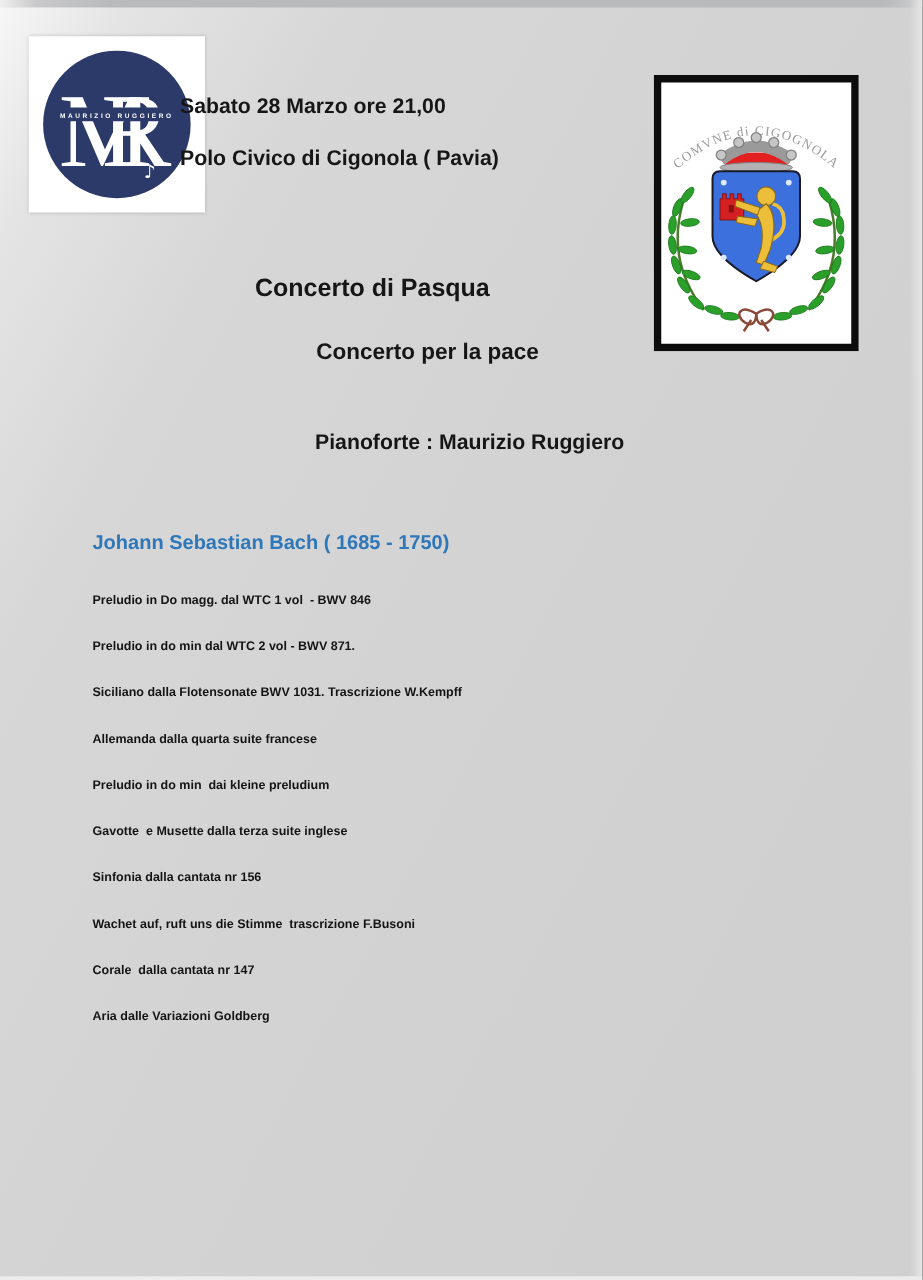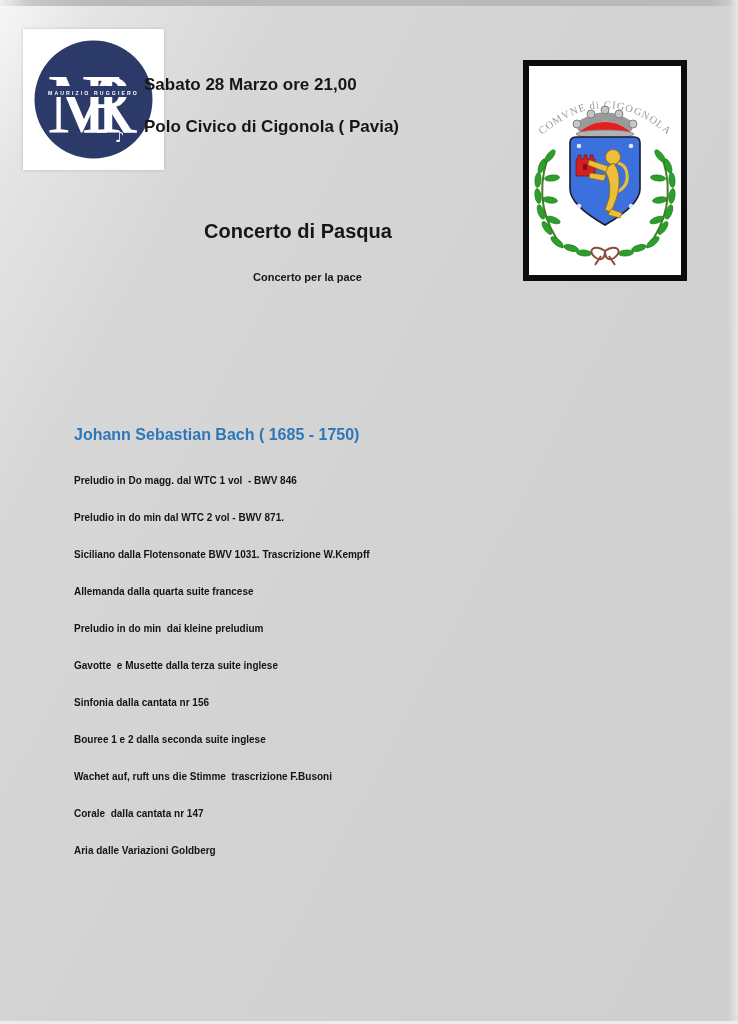--- a/index.html
+++ b/index.html
@@ -21,21 +21,21 @@
   .logo{position:absolute;left:23px;top:29px;width:141px;height:141px;background:#fff;
     box-shadow:0 0 3px rgba(0,0,0,.18);}
   .crest{position:absolute;left:523px;top:60px;width:164px;height:221px;}
 
   .hdr{position:absolute;left:144px;width:400px;text-align:left;
     font-weight:bold;font-size:17px;line-height:20px;white-space:pre-wrap;}
   .date-line{top:75px;}
   .venue-line{top:117px;}
 
   .title{position:absolute;left:204px;top:220px;font-weight:bold;font-size:20px;white-space:pre-wrap;}
-  .subtitle{position:absolute;left:253px;top:271px;font-weight:bold;font-size:11px;white-space:pre-wrap;}
+  .subtitle{position:absolute;left:253px;top:271px;font-weight:bold;font-size:18px;white-space:pre-wrap;}
   .performer{position:absolute;left:252px;top:344px;font-weight:bold;font-size:17px;white-space:pre-wrap;}
 
   .composer{position:absolute;left:74px;top:426px;font-weight:bold;font-size:16px;
     color:#2e77b8;white-space:pre-wrap;}
 
   .program{position:absolute;left:74px;top:473px;width:620px;}
   .program p{margin:0 0 22px 0;font-weight:bold;font-size:10px;line-height:15px;
     white-space:pre-wrap;color:#141414;}
 </style>
 </head>
@@ -137,29 +137,29 @@
           <path d="M82,191 c-11,-8 -19,0 -9,7 c7,4 9,-2 9,-7 z" fill="none" stroke="#8a4a3a" stroke-width="2"></path>
           <path d="M82,191 c11,-8 19,0 9,7 c-7,4 -9,-2 -9,-7 z" fill="none" stroke="#8a4a3a" stroke-width="2"></path>
           <path d="M78,196 l-6,9 M86,196 l6,9" fill="none" stroke="#8a4a3a" stroke-width="2"></path>
         </g>
       </g>
     </svg>
   </div>
 
   <div class="title">Concerto di Pasqua</div>
   <div class="subtitle">Concerto per la pace</div>
+  <div class="performer">Pianoforte : Maurizio Ruggiero</div>
 
   <div class="composer">Johann Sebastian Bach ( 1685 - 1750)</div>
 
   <div class="program">
     <p>Preludio in Do magg. dal WTC 1 vol  - BWV 846</p>
     <p>Preludio in do min dal WTC 2 vol - BWV 871.</p>
     <p>Siciliano dalla Flotensonate BWV 1031. Trascrizione W.Kempff</p>
     <p>Allemanda dalla quarta suite francese</p>
     <p>Preludio in do min  dai kleine preludium</p>
     <p>Gavotte  e Musette dalla terza suite inglese</p>
     <p>Sinfonia dalla cantata nr 156</p>
-    <p>Bouree 1 e 2 dalla seconda suite inglese</p>
     <p>Wachet auf, ruft uns die Stimme  trascrizione F.Busoni</p>
     <p>Corale  dalla cantata nr 147</p>
     <p>Aria dalle Variazioni Goldberg</p>
   </div>
 </div>
 
 </body></html>

